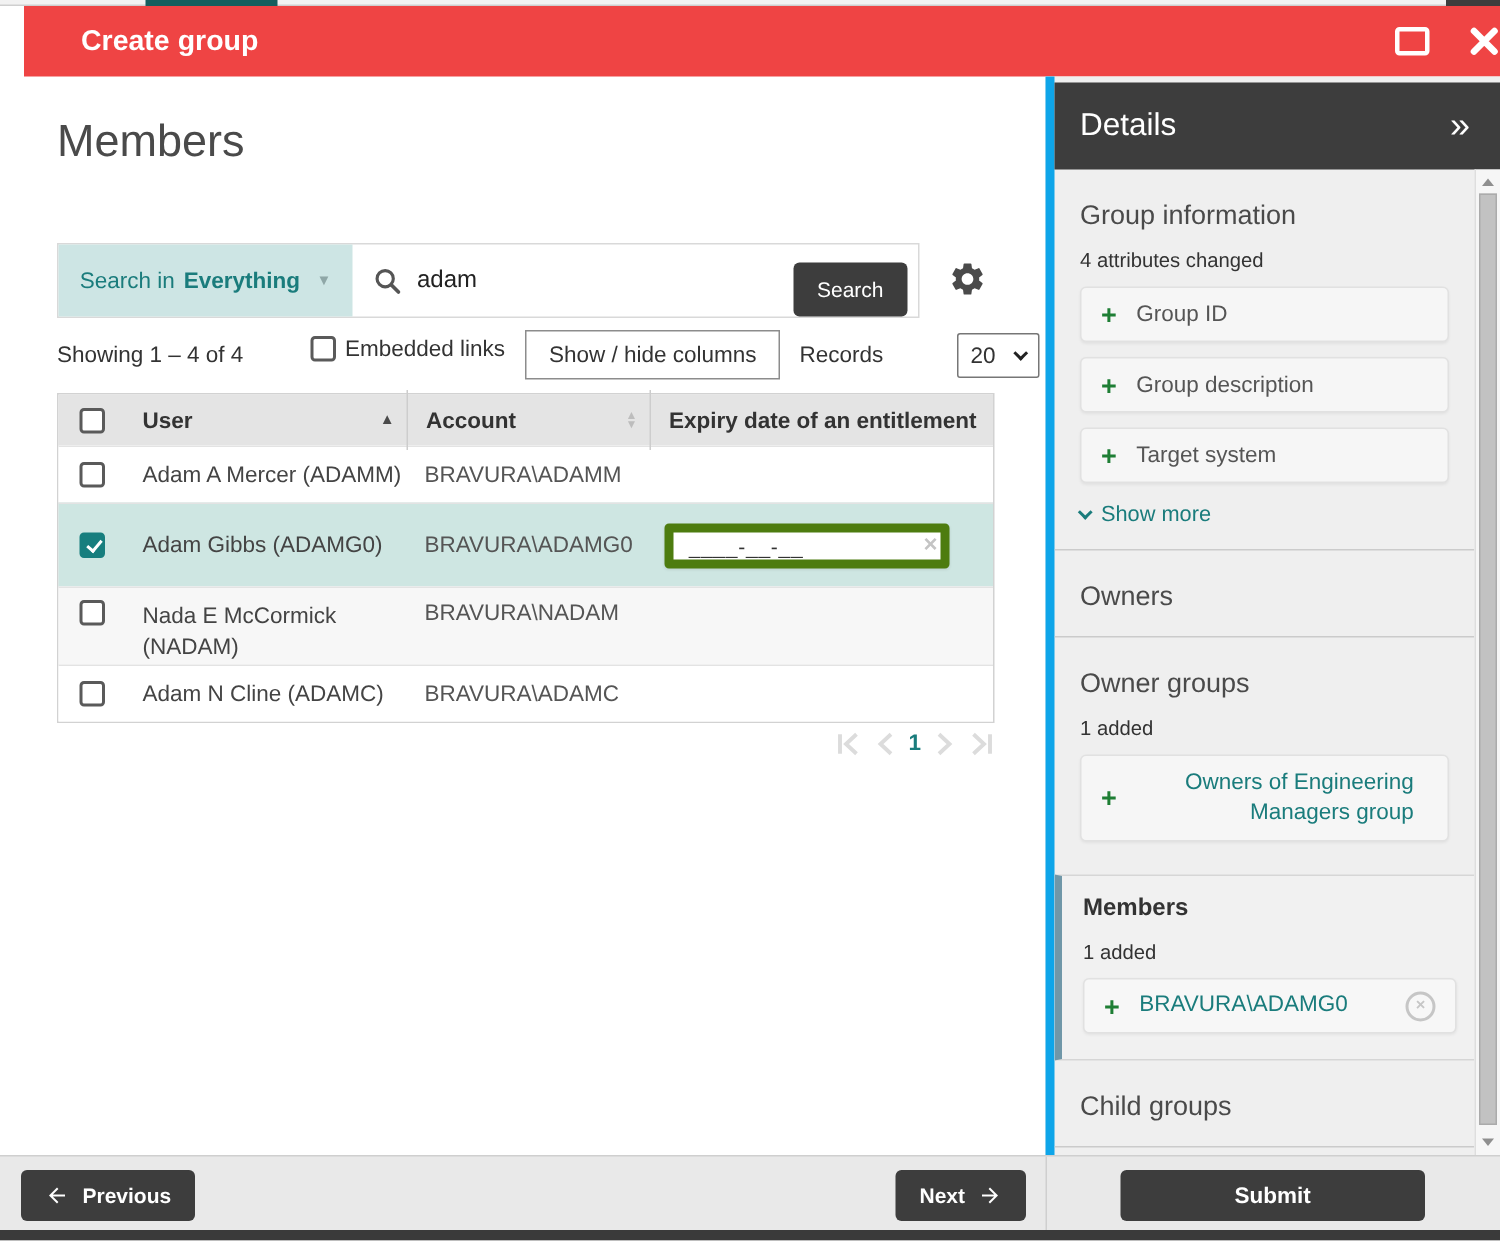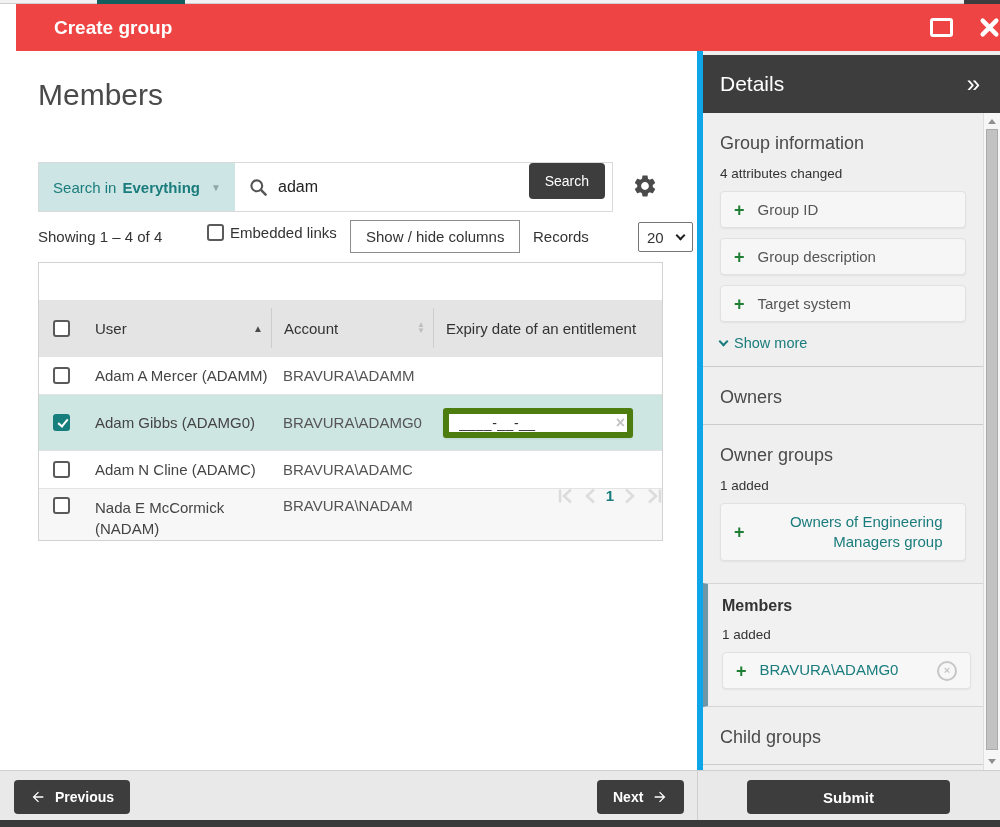--- a/index.html
+++ b/index.html
@@ -14,21 +14,21 @@
   
   .titlebar{position:absolute;top:4px;left:16px;width:100%;height:47px;background:#ef4444;display:flex;align-items:center;}
   .titlebar-title{margin-left:38px;font-size:19px;font-weight:700;color:#fff;}
   .win-controls{position:absolute;right:16px;top:0;height:100%;display:flex;align-items:center;gap:26px;}
   .maximize-btn{width:23px;height:19px;border:3px solid #fff;border-radius:3px;background:transparent;cursor:pointer;}
   .close-btn{background:none;border:none;cursor:pointer;display:flex;align-items:center;}
 
   
   .page-title{position:absolute;left:38px;top:78px;font-size:30px;font-weight:400;color:#4a4a4a;}
 
-  .search-bar{position:absolute;left:38px;top:162px;width:575px;height:50px;border:1px solid #d9d9d9;background:#fff;display:flex;align-items:flex-start;}
+  .search-bar{position:absolute;left:38px;top:162px;width:575px;height:50px;border:1px solid #d9d9d9;background:#fff;display:flex;align-items:flex-end;}
   .search-scope{width:196px;height:100%;background:#cde5e4;color:#1a7c7c;font-size:15px;display:flex;align-items:center;justify-content:center;gap:6px;cursor:pointer;border:none;}
   .search-scope .bold{font-weight:700;}
   .scope-caret{color:#8fa7a7;font-size:10px;margin-left:5px;}
   .search-input-wrap{flex:1;height:100%;display:flex;align-items:center;padding-left:14px;gap:10px;}
   .search-query{flex:1;border:none;outline:none;font-size:16px;color:#222;font-family:inherit;background:transparent;min-width:0;}
   .search-btn{margin-right:7px;height:36px;padding:0 16px;background:#3d3d3d;color:#fff;border:none;border-radius:4px;font-size:14px;font-family:inherit;cursor:pointer;}
   .gear-btn{position:absolute;left:630px;top:172px;width:30px;height:30px;background:none;border:none;cursor:pointer;}
 
   .showing{position:absolute;left:38px;top:228px;font-size:15px;color:#333;}
   .embedded{position:absolute;left:207px;top:224px;display:flex;align-items:center;gap:6px;font-size:15px;}
@@ -36,21 +36,21 @@
   .checkbox.checked{background:#177e7e;border-color:#177e7e;}
   .checkbox.checked::after{content:"";position:absolute;left:5px;top:1px;width:4px;height:8px;border-right:2px solid #fff;border-bottom:2px solid #fff;transform:rotate(40deg);}
   .showhide-btn{position:absolute;left:350px;top:220px;height:33px;padding:0 15px;background:#fff;border:1px solid #8c8c8c;font-size:15px;color:#333;font-family:inherit;cursor:pointer;}
   .records-label{position:absolute;left:533px;top:228px;font-size:15px;color:#333;}
   .records-select{position:absolute;left:638px;top:222px;width:55px;height:30px;border:1px solid #767676;border-radius:2px;background:#fff;display:flex;align-items:center;justify-content:space-between;padding:0 8px;font-size:15px;cursor:pointer;}
   .select-chev{width:7px;height:7px;border-right:2px solid #222;border-bottom:2px solid #222;transform:rotate(45deg);margin-top:-4px;}
 
   
   .table{position:absolute;left:38px;top:262px;width:625px;border:1px solid #d2d2d2;font-size:15px;background:#fff;}
   .trow,.thead{display:flex;align-items:center;}
-  .thead{background:#e4e4e4;height:56px;color:#333;font-weight:400;margin-top:37px;}
+  .thead{background:#e4e4e4;height:34px;color:#333;font-weight:700;}
   .col-check{width:44px;display:flex;justify-content:center;flex:none;}
   .col-user{width:188px;padding-left:12px;position:relative;flex:none;}
   .col-account{width:162px;padding-left:12px;position:relative;flex:none;}
   .col-expiry{width:229px;padding-left:12px;position:relative;flex:none;}
   .thead .col-account,.thead .col-expiry{border-left:1px solid #cdcdcd;height:40px;display:flex;align-items:center;}
   .sort-asc{position:absolute;right:8px;top:50%;transform:translateY(-50%);font-size:10px;color:#4a4a4a;}
   .sort-both{position:absolute;right:8px;top:50%;transform:translateY(-50%);font-size:8px;line-height:6px;color:#bdbdbd;text-align:center;}
   .trow{border-top:1px solid #e3e3e3;background:#fff;color:#444;}
   .trow.r1,.trow.r3{height:38px;}
   .trow.r2{height:56px;background:#cee6e2;}
@@ -197,35 +197,35 @@
       <div class="col-user user-text">Adam Gibbs (ADAMG0)</div>
       <div class="col-account">BRAVURA\ADAMG0</div>
       <div class="col-expiry">
         <span class="expiry-wrap">
           <input class="expiry-input" type="text" placeholder="____-__-__" style="">
           <span class="expiry-clear">×</span>
         </span>
       </div>
     </div>
 
+    <div class="trow r4">
+      <div class="col-check">
+          <span class="checkbox"></span>
+        </div>
+      <div class="col-user user-text">Nada E McCormick (NADAM)</div>
+      <div class="col-account">BRAVURA\NADAM</div>
+      <div class="col-expiry"></div>
+    </div>
+
     <div class="trow r3">
       <div class="col-check">
           <span class="checkbox"></span>
         </div>
       <div class="col-user user-text">Adam N Cline (ADAMC)</div>
       <div class="col-account">BRAVURA\ADAMC</div>
-      <div class="col-expiry"></div>
-    </div>
-
-    <div class="trow r4">
-      <div class="col-check">
-          <span class="checkbox"></span>
-        </div>
-      <div class="col-user user-text">Nada E McCormick (NADAM)</div>
-      <div class="col-account">BRAVURA\NADAM</div>
       <div class="col-expiry"></div>
     </div>
   </div>
 
   <div class="pagination">
     <button class="page-icon">
       <svg width="17" height="16" viewBox="0 0 17 16">
           <path d="M3 1.5 V14.5" stroke="#dcdcdc" stroke-width="2.6" fill="none"></path>
           <path d="M14 1.5 L7 8 L14 14.5" stroke="#dcdcdc" stroke-width="2.6" fill="none"></path>
         </svg>

